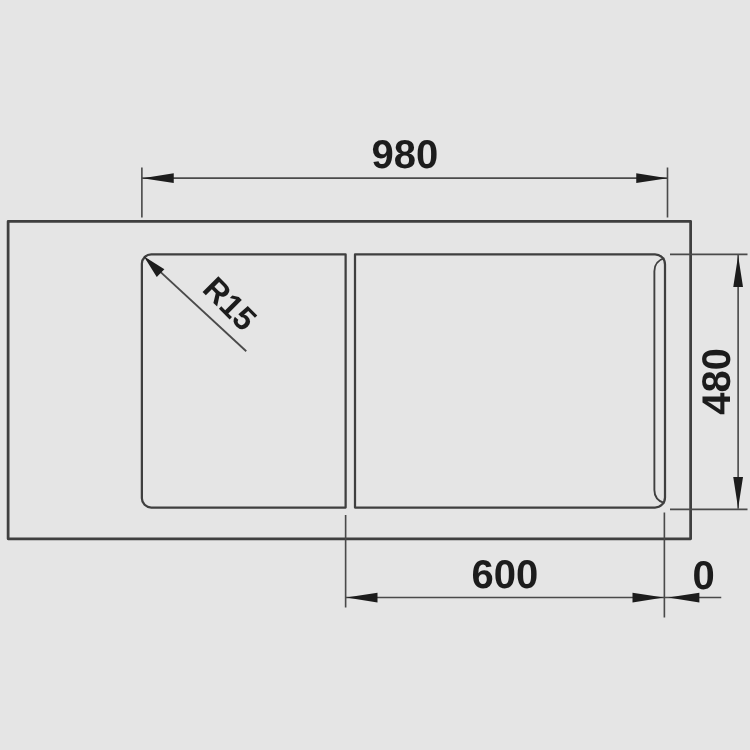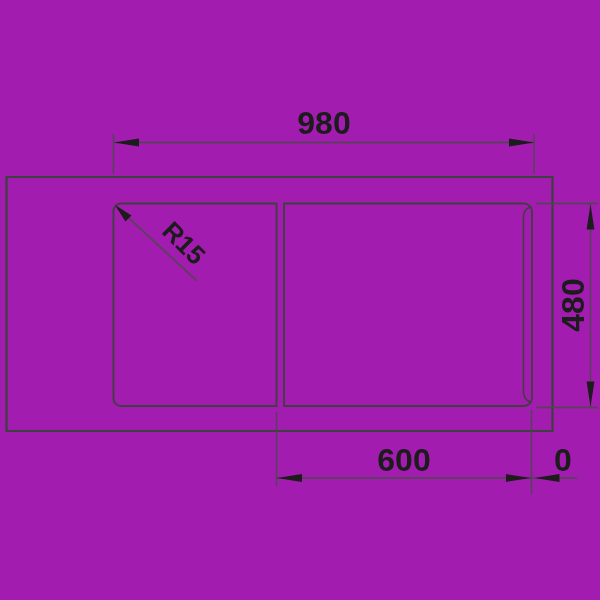--- a/index.html
+++ b/index.html
@@ -1,16 +1,16 @@
 <!DOCTYPE html>
 <html><head>
 <meta charset="utf-8">
 <style>
   html,body{margin:0;padding:0;background:#fff;}
-  .stage{position:relative;width:600px;height:600px;background:#a21caf;overflow:hidden;
+  .stage{position:relative;width:600px;height:600px;background:#e5e5e5;overflow:hidden;
          font-family:"Liberation Sans","DejaVu Sans",sans-serif;}
   svg{display:block}
   .dim-text{font-family:"Liberation Sans","DejaVu Sans",sans-serif;font-weight:bold;font-size:32px;}
   .r-text{font-family:"Liberation Sans","DejaVu Sans",sans-serif;font-weight:bold;font-size:26px;}
 </style>
 </head>
 <body>
 
 <div class="stage">
 <svg width="600" height="600" viewBox="0 0 600 600">

